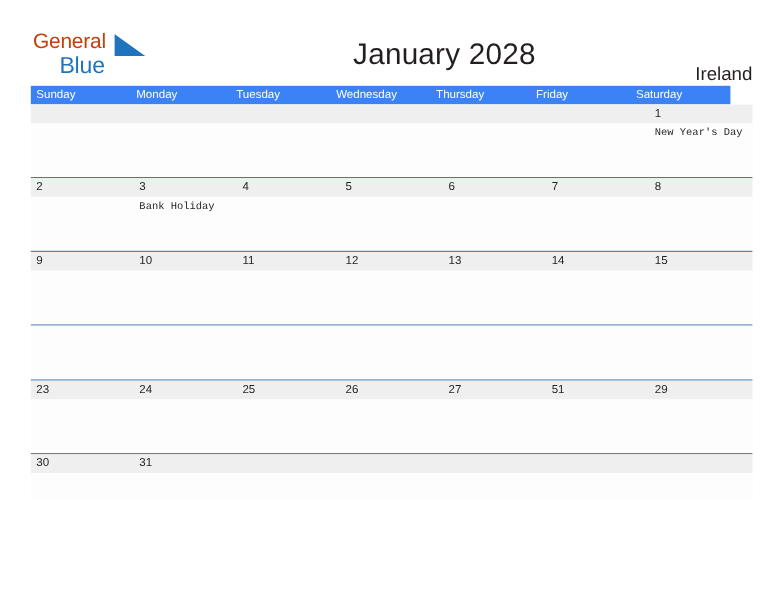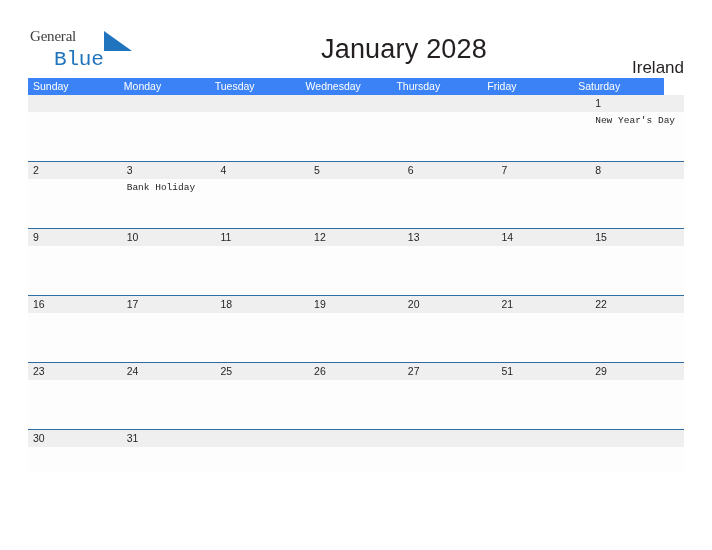--- a/index.html
+++ b/index.html
@@ -30,33 +30,33 @@
     position: absolute;
     left: 30px;
     top: 28px;
     width: 170px;
     height: 44px;
   }
   .logo-general {
     position: absolute;
     left: 0;
     top: 0;
-    font-size: 15px;
+    font-size: 19px;
     letter-spacing: -0.2px;
-    color: #404040;
-    font-family: Liberation Serif, serif;
+    color: #c2410c;
+    font-family: Liberation Sans, sans-serif;
   }
   .logo-blue {
     position: absolute;
     left: 24px;
     top: 20px;
     font-size: 21px;
     letter-spacing: -0.2px;
     color: #1f74bd;
-    font-family: Liberation Mono, monospace;
+    font-family: Liberation Sans, sans-serif;
   }
   .logo-flag {
     position: absolute;
     left: 74px;
     top: 3px;
     width: 30px;
     height: 22px;
   }
 
   
@@ -290,29 +290,20 @@
       <div class="event-cell">
           <span class="event-text"></span>
         </div>
       <div class="event-cell">
           <span class="event-text"></span>
         </div>
     </div>
   </div>
 
   <div class="week-row">
-    <div class="daynum-band">
-      <div class="daynum-cell">16</div>
-      <div class="daynum-cell">17</div>
-      <div class="daynum-cell">18</div>
-      <div class="daynum-cell">19</div>
-      <div class="daynum-cell">20</div>
-      <div class="daynum-cell">21</div>
-      <div class="daynum-cell">22</div>
-    </div>
     <div class="event-band" style="height:49px">
       <div class="event-cell">
           <span class="event-text"></span>
         </div>
       <div class="event-cell">
           <span class="event-text"></span>
         </div>
       <div class="event-cell">
           <span class="event-text"></span>
         </div>

